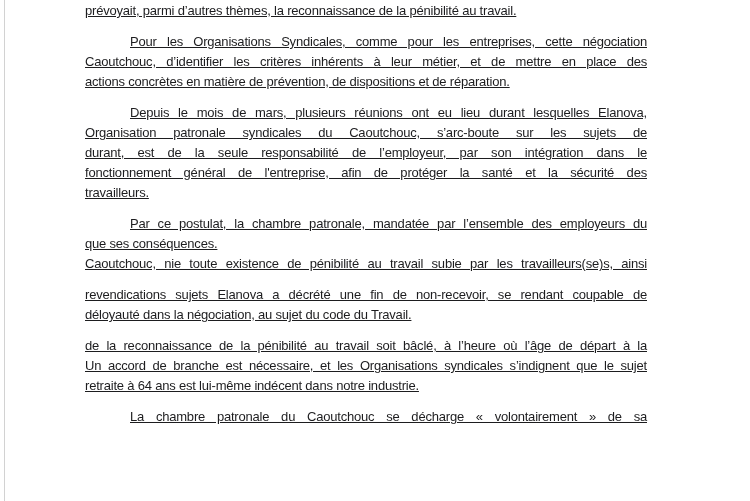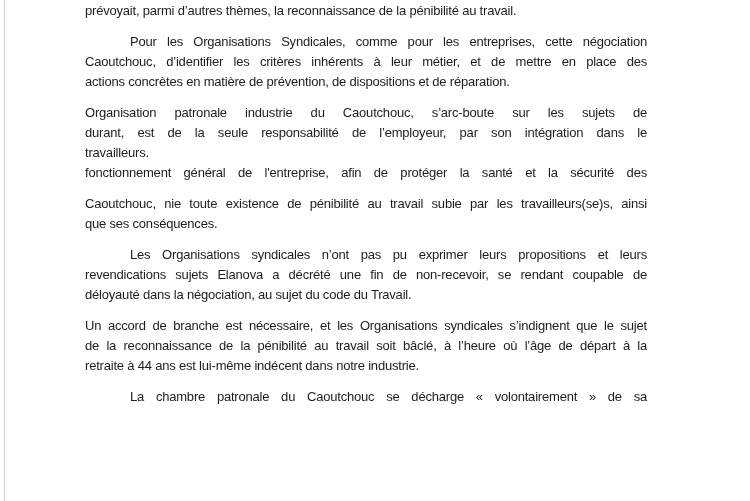--- a/index.html
+++ b/index.html
@@ -26,20 +26,21 @@
     position: absolute;
     left: 85px;
     top: 1px;
     width: 562px;
     color: #1d1d1f;
     font-size: 13px;
     letter-spacing: -0.2px;
   }
   .para {
     margin: 0 0 11px 0;
+    text-decoration: underline;
   }
   .line {
     line-height: 20px;
     text-align: justify;
     text-align-last: left;
   }
   .line.fill {
     text-align-last: justify;
   }
   .line.indent {
@@ -54,35 +55,36 @@
 <div class="doc" id="doc">
     <div class="para">
       <div class="line">prévoyait, parmi d’autres thèmes, la reconnaissance de la pénibilité au travail.</div>
     </div>
     <div class="para">
       <div class="line fill indent">Pour les Organisations Syndicales, comme pour les entreprises, cette négociation</div>
       <div class="line fill">Caoutchouc, d’identifier les critères inhérents à leur métier, et de mettre en place des</div>
       <div class="line">actions concrètes en matière de prévention, de dispositions et de réparation.</div>
     </div>
     <div class="para">
-      <div class="line fill">Organisation patronale industrie du Caoutchouc, s’arc-boute sur les sujets de</div>
+      <div class="line fill indent">Depuis le mois de mars, plusieurs réunions ont eu lieu durant lesquelles Elanova,</div>
+      <div class="line fill">Organisation patronale syndicales du Caoutchouc, s’arc-boute sur les sujets de</div>
       <div class="line fill">durant, est de la seule responsabilité de l’employeur, par son intégration dans le</div>
+      <div class="line fill">fonctionnement général de l'entreprise, afin de protéger la santé et la sécurité des</div>
       <div class="line">travailleurs.</div>
-      <div class="line fill">fonctionnement général de l'entreprise, afin de protéger la santé et la sécurité des</div>
     </div>
     <div class="para">
+      <div class="line fill indent">Par ce postulat, la chambre patronale, mandatée par l’ensemble des employeurs du</div>
+      <div class="line">que ses conséquences.</div>
       <div class="line fill">Caoutchouc, nie toute existence de pénibilité au travail subie par les travailleurs(se)s, ainsi</div>
-      <div class="line">que ses conséquences.</div>
     </div>
     <div class="para">
-      <div class="line fill indent">Les Organisations syndicales n’ont pas pu exprimer leurs propositions et leurs</div>
       <div class="line fill">revendications sujets Elanova a décrété une fin de non-recevoir, se rendant coupable de</div>
       <div class="line">déloyauté dans la négociation, au sujet du code du Travail.</div>
     </div>
     <div class="para">
+      <div class="line fill">de la reconnaissance de la pénibilité au travail soit bâclé, à l’heure où l’âge de départ à la</div>
       <div class="line fill">Un accord de branche est nécessaire, et les Organisations syndicales s’indignent que le sujet</div>
-      <div class="line fill">de la reconnaissance de la pénibilité au travail soit bâclé, à l’heure où l’âge de départ à la</div>
-      <div class="line">retraite à 44 ans est lui-même indécent dans notre industrie.</div>
+      <div class="line">retraite à 64 ans est lui-même indécent dans notre industrie.</div>
     </div>
     <div class="para">
       <div class="line fill indent">La chambre patronale du Caoutchouc se décharge « volontairement » de sa</div>
     </div>
   </div>
 
 </body></html>

